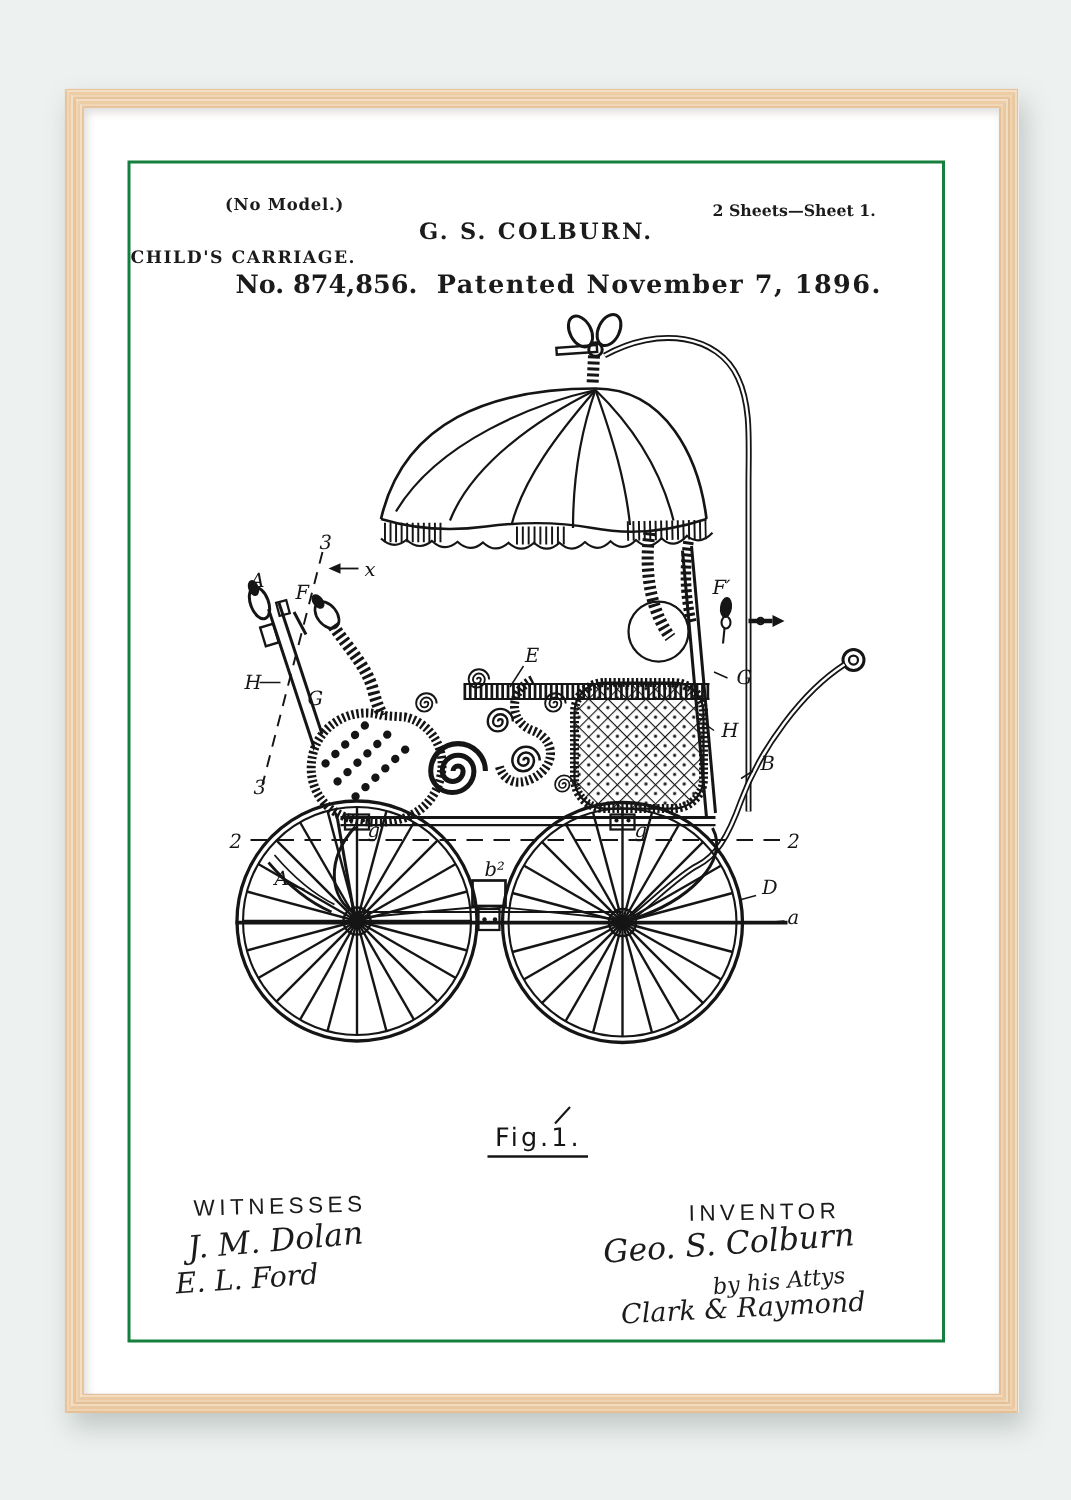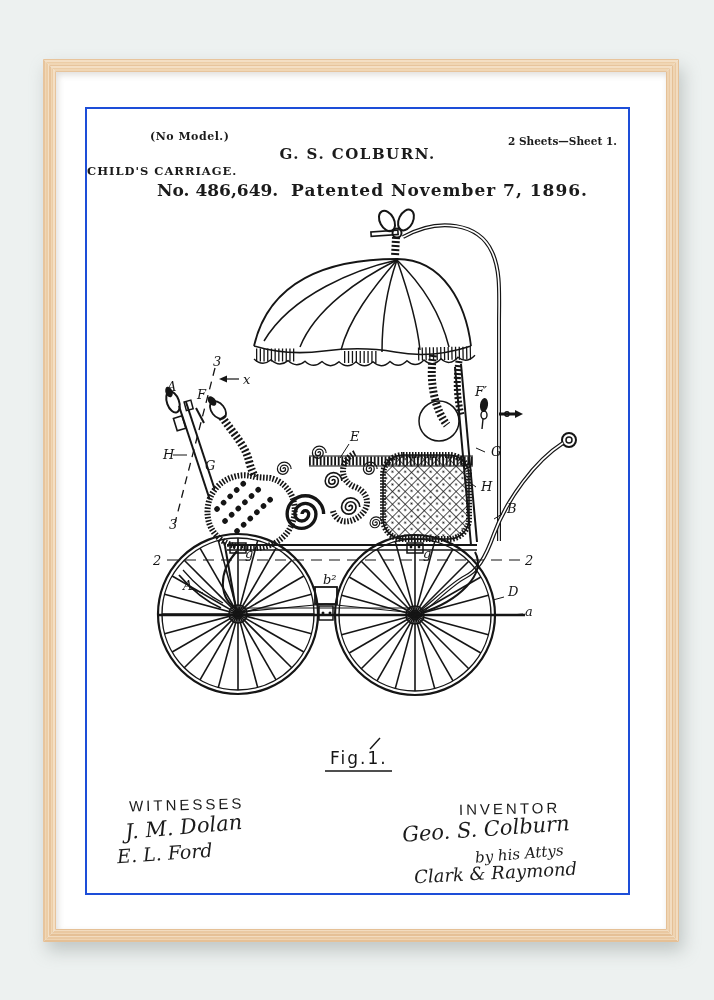--- a/index.html
+++ b/index.html
@@ -16,24 +16,24 @@
     clip-path:polygon(13px 0,calc(100% - 13px) 0,100% 100%,0 100%);}
   .rail.left{left:0;top:0;width:13px;height:100%;
     background:repeating-linear-gradient(90deg,#e7c49c 0 1.5px,#f0d6b4 1.5px 3px,#eccda6 3px 4.5px,#f4dfc4 4.5px 6px);
     clip-path:polygon(0 0,100% 13px,100% calc(100% - 13px),0 100%);}
   .rail.right{right:0;top:0;width:13px;height:100%;
     background:repeating-linear-gradient(90deg,#e5c096 0 1.5px,#efd4b2 1.5px 3px,#eac9a2 3px 4.5px,#f2dcc0 4.5px 6px);
     clip-path:polygon(0 13px,100% 0,100% 100%,0 calc(100% - 13px));}
   .matte{position:absolute;inset:13px;background:#ffffff;
          box-shadow:inset 2px 3px 6px rgba(100,90,75,0.20);}
   .sheet{position:absolute;left:29px;top:35px;width:541px;height:784px;
-         border:2px solid #1d4ed8;background:#fff;}
+         border:2px solid #15803d;background:#fff;}
   .sheet > div{position:absolute;white-space:nowrap;}
   .h-nomodel{left:63px;top:21px;font-size:11px;font-weight:bold;letter-spacing:0.5px;}
-  .h-sheets{left:388px;top:26px;font-size:10.5px;font-weight:bold;margin-left:33px;}
+  .h-sheets{left:388px;top:26px;font-size:10.5px;font-weight:bold;}
   .h-name{left:0;right:0;top:36px;text-align:center;font-size:15px;font-weight:bold;letter-spacing:1.5px;}
   .h-title{left:0;right:0;top:55px;text-align:left;font-size:11.5px;font-weight:bold;letter-spacing:1px;}
   .h-no{left:70px;top:71px;font-size:17px;font-weight:bold;}
   .h-date{right:40px;top:71px;font-size:17px;font-weight:bold;letter-spacing:1px;}
   .drawing{position:absolute;left:0;top:0;width:541px;height:784px;}
   .hand{font-family:"Liberation Sans",sans-serif;font-size:15px;letter-spacing:3px;}
   .cursive{font-style:italic;font-family:"DejaVu Serif",serif;}
   .w-title{left:42px;top:687px;transform:rotate(-1.5deg);}
   .w-sig1{left:38px;top:706px;font-size:21px;transform:rotate(-5deg);}
   .w-sig2{left:30px;top:733px;font-size:19px;transform:rotate(-4deg);}
@@ -55,21 +55,21 @@
     <div class="rail bottom"></div>
     <div class="rail left"></div>
     <div class="rail right"></div>
     <div class="matte">
       <div class="sheet">
 
         <div class="h-nomodel">(No Model.)</div>
         <div class="h-sheets">2 Sheets—Sheet 1.</div>
         <div class="h-name">G. S. COLBURN.</div>
         <div class="h-title">CHILD'S CARRIAGE.</div>
-        <div class="h-no">No. 486,649.</div>
+        <div class="h-no">No. 874,856.</div>
         <div class="h-date">Patented November 7, 1896.</div>
 
         <svg class="drawing" viewBox="0 0 541 784">
           <defs>
             <g id="spiral">
               <path class="ln" stroke-width="1.4" d="M0.01,0 a1.4,1.4 0 0 1 2.8,0 a2.9,2.9 0 0 1 -5.8,0 a4.4,4.4 0 0 1 8.8,0 a6,6 0 0 1 -12,0 a7.6,7.6 0 0 1 15.2,0"></path>
             </g>
             <pattern id="lattice" width="9" height="9" patternUnits="userSpaceOnUse" patternTransform="rotate(45)">
               <rect width="9" height="9" fill="#ffffff"></rect>
               <line x1="0" y1="0" x2="0" y2="9" stroke="#151515" stroke-width="1.5"></line>

